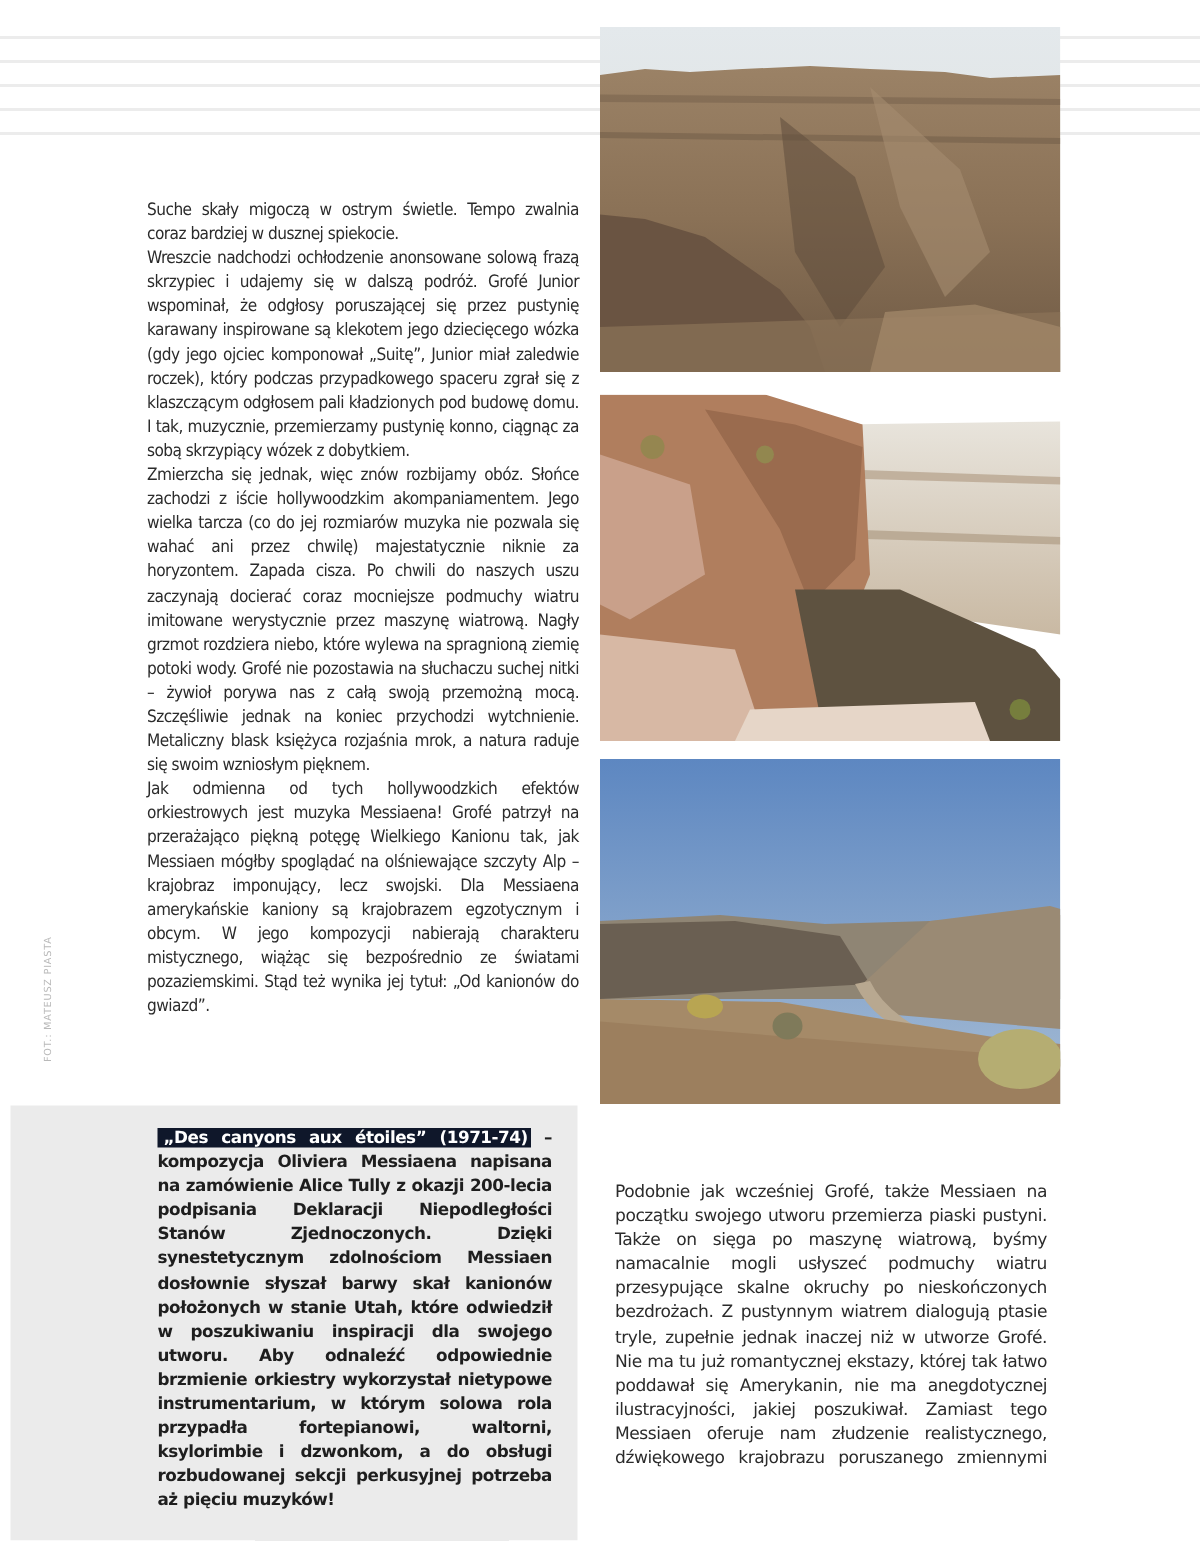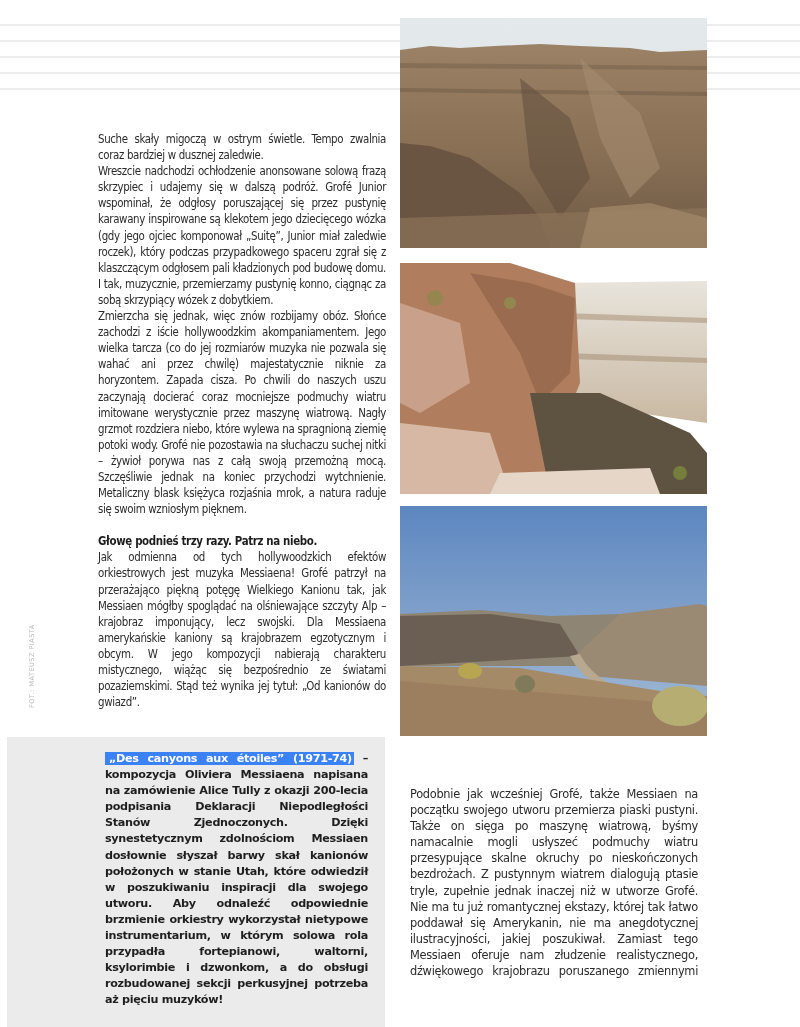--- a/index.html
+++ b/index.html
@@ -37,43 +37,42 @@
   .sidebar {
     position: absolute; left: 7px; top: 737px; width: 378px; height: 290px;
     background: #ebebeb;
   }
   .sidebar-text {
     position: absolute; left: 98px; top: 14px; width: 263px;
     font-size: 11.2px; line-height: 16.1px; font-weight: bold;
     color: #1e1e1e; text-align: justify; letter-spacing: -0.3px;
   }
   .sidebar-text .highlight {
-    background: #3b82f6; color: #ffffff; padding: 0 2px 0 4px;
+    background: #0f172a; color: #ffffff; padding: 0 2px 0 4px;
   }
   .col-right {
     position: absolute; left: 400px; top: 776px; width: 308px;
     font-size: 11.4px; line-height: 16.1px; text-align: justify;
     letter-spacing: -0.3px;
   }
   .col-right p { margin: 10px; text-align-last: justify; }
 </style>
 </head>
 <body>
 
 <div class="rule" style="top:24px"></div>
 <div class="rule" style="top:40px"></div>
 <div class="rule" style="top:56px"></div>
 <div class="rule" style="top:72px"></div>
 <div class="rule" style="top:88px"></div>
 
 <div class="col-left">
-  <p>Suche skały migoczą w ostrym świetle. Tempo zwalnia coraz bardziej w dusznej zaledwie.</p>
+  <p>Suche skały migoczą w ostrym świetle. Tempo zwalnia coraz bardziej w dusznej spiekocie.</p>
   <p>Wreszcie nadchodzi ochłodzenie anonsowane solową frazą skrzypiec i udajemy się w dalszą podróż. Grofé Junior wspominał, że odgłosy poruszającej się przez pustynię karawany inspirowane są klekotem jego dziecięcego wózka (gdy jego ojciec komponował „Suitę”, Junior miał zaledwie roczek), który podczas przypadkowego spaceru zgrał się z klaszczącym odgłosem pali kładzionych pod budowę domu. I tak, muzycznie, przemierzamy pustynię konno, ciągnąc za sobą skrzypiący wózek z dobytkiem.</p>
   <p>Zmierzcha się jednak, więc znów rozbijamy obóz. Słońce zachodzi z iście hollywoodzkim akompaniamentem. Jego wielka tarcza (co do jej rozmiarów muzyka nie pozwala się wahać ani przez chwilę) majestatycznie niknie za horyzontem. Zapada cisza. Po chwili do naszych uszu zaczynają docierać coraz mocniejsze podmuchy wiatru imitowane werystycznie przez maszynę wiatrową. Nagły grzmot rozdziera niebo, które wylewa na spragnioną ziemię potoki wody. Grofé nie pozostawia na słuchaczu suchej nitki – żywioł porywa nas z całą swoją przemożną mocą. Szczęśliwie jednak na koniec przychodzi wytchnienie. Metaliczny blask księżyca rozjaśnia mrok, a natura raduje się swoim wzniosłym pięknem.</p>
-  <p class="gap subhead">Głowę podnieś trzy razy. Patrz na niebo.</p>
   <p>Jak odmienna od tych hollywoodzkich efektów orkiestrowych jest muzyka Messiaena! Grofé patrzył na przerażająco piękną potęgę Wielkiego Kanionu tak, jak Messiaen mógłby spoglądać na olśniewające szczyty Alp – krajobraz imponujący, lecz swojski. Dla Messiaena amerykańskie kaniony są krajobrazem egzotycznym i obcym. W jego kompozycji nabierają charakteru mistycznego, wiążąc się bezpośrednio ze światami pozaziemskimi. Stąd też wynika jej tytuł: „Od kanionów do gwiazd”.</p>
 </div>
 
 <div class="photo" id="photo1">
   <svg viewBox="0 0 307 230" preserveAspectRatio="none">
     <defs>
       <linearGradient id="sky1" x1="0" y1="0" x2="0" y2="1">
         <stop offset="0" stop-color="#e4e9ec"></stop>
           <stop offset="1" stop-color="#d9dcd8"></stop>
       </linearGradient>

